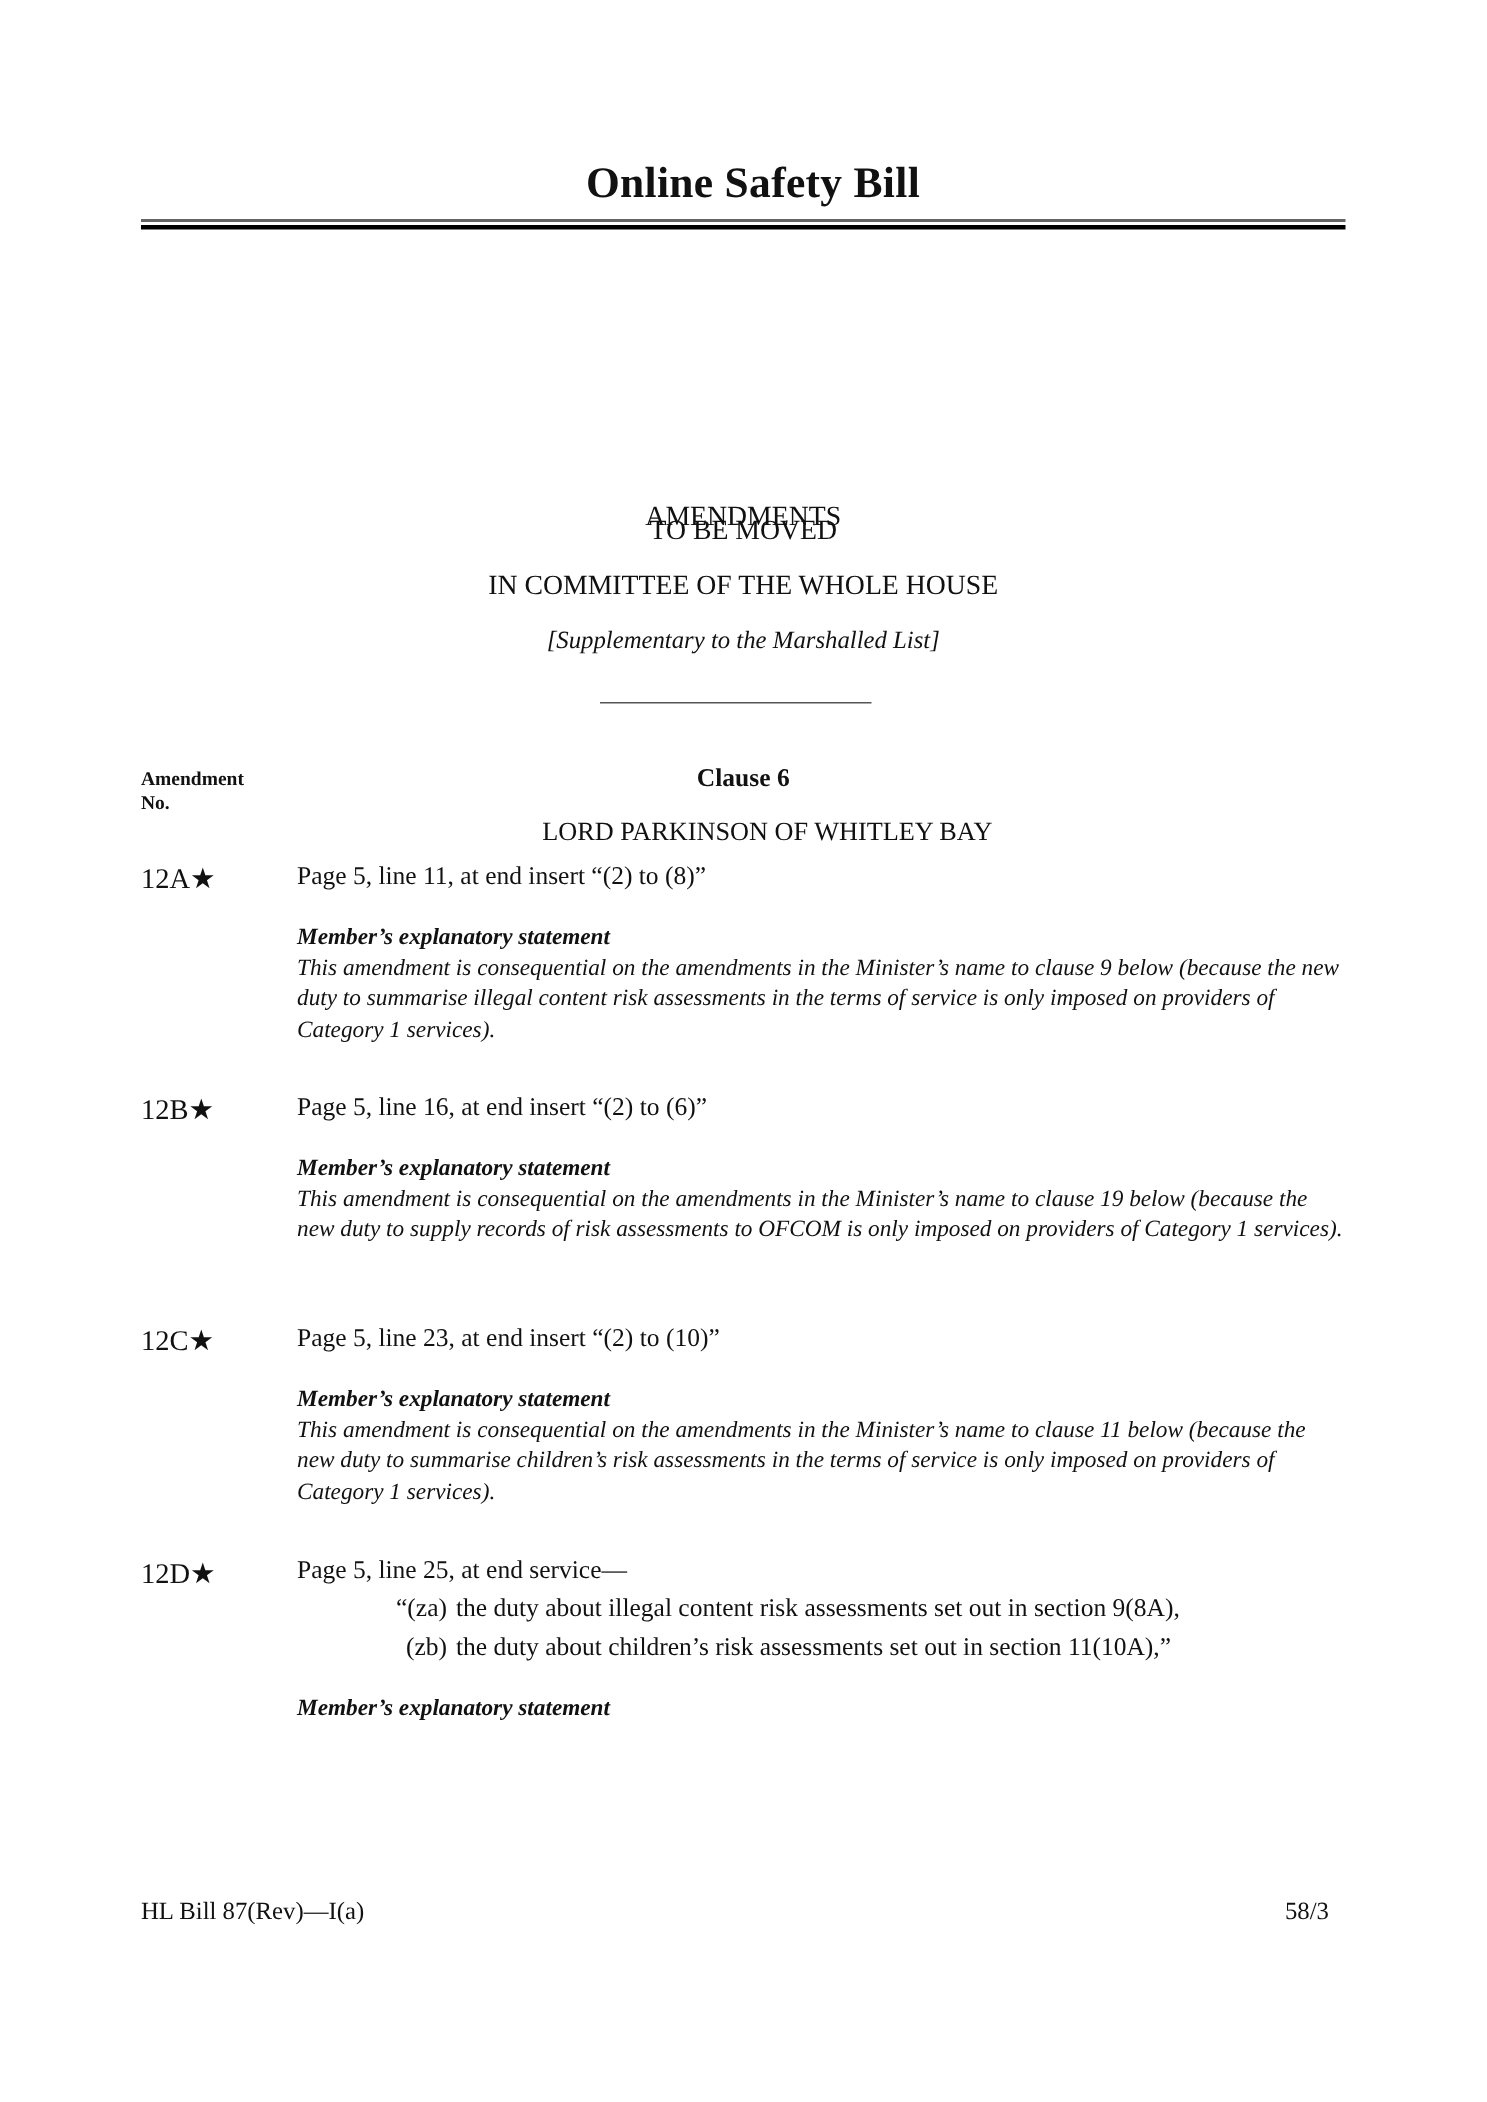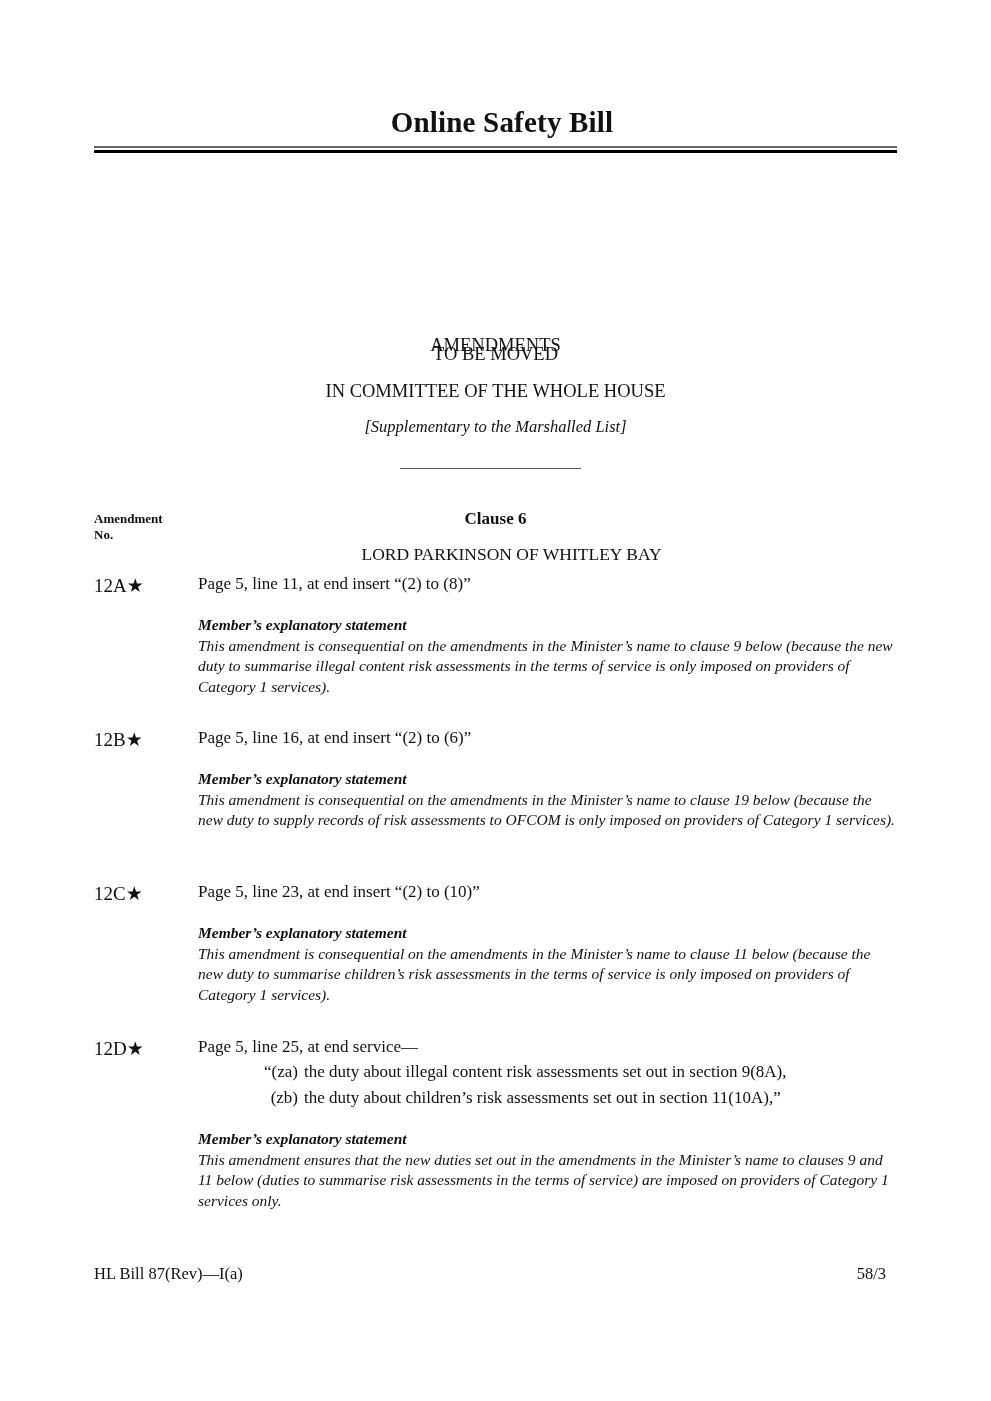--- a/index.html
+++ b/index.html
@@ -106,18 +106,17 @@
   <div class="num">12D★</div>
   <div class="text">Page 5, line 25, at end service—</div>
   <div class="sub" style="left:150px; top:25px;">
     <span class="lbl">“(za)</span><span>the duty about illegal content risk assessments set out in section 9(8A),</span>
   </div>
   <div class="sub" style="left:150px; top:51px;">
     <span class="lbl">(zb)</span><span>the duty about children’s risk assessments set out in section 11(10A),”</span>
   </div>
   <div class="stmt" style="top:92px;">
     <span class="stmt-title">Member’s explanatory statement</span>
-    <span class="stmt-body">This amendment ensures that the new duties set out in the amendments in the Minister’s name to clauses 9 and 11 below (duties to summarise risk assessments in the terms of service) are imposed on providers of Category 1 services only.</span>
   </div>
 </div>
 
 <div class="footer-left">HL Bill 87(Rev)—I(a)</div>
 <div class="footer-right">58/3</div>
 
 </body></html>

